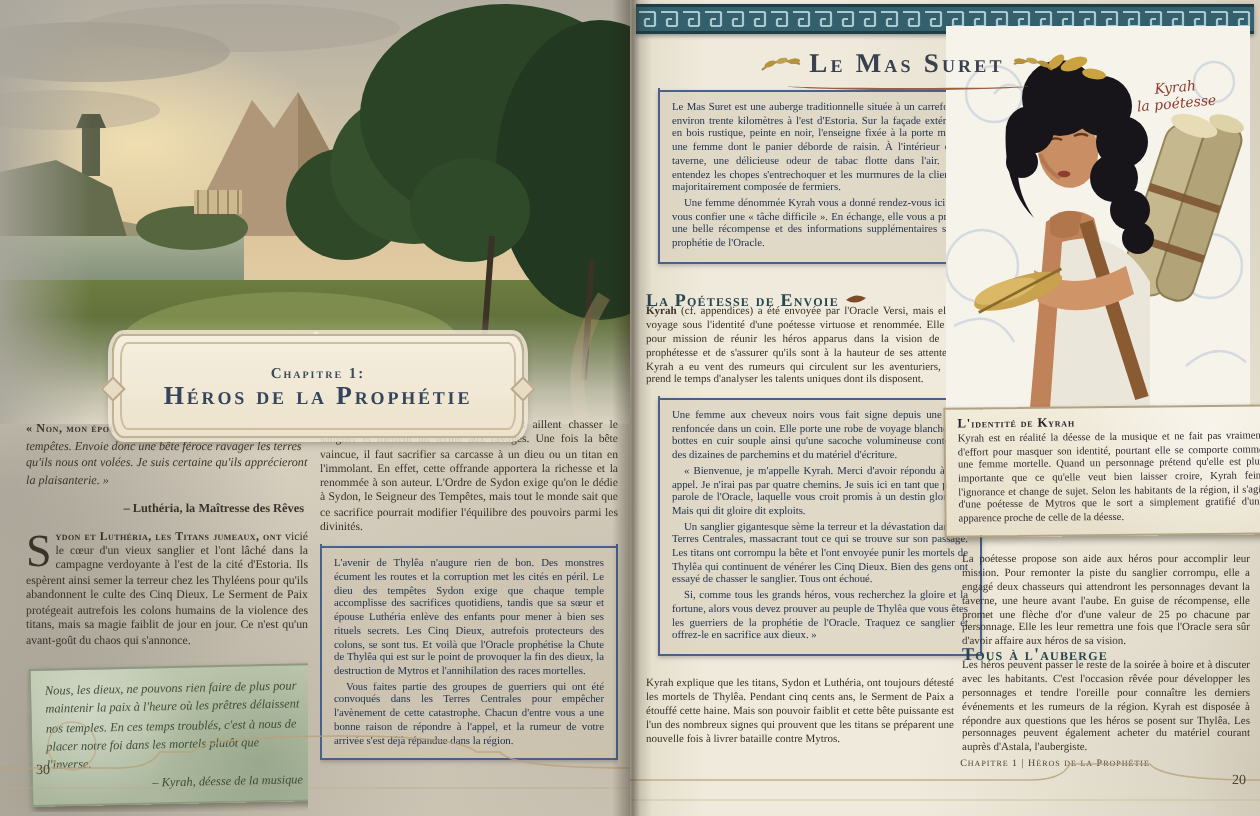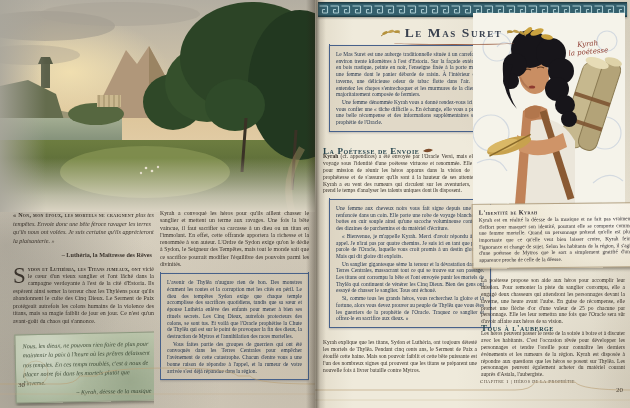--- a/index.html
+++ b/index.html
@@ -165,20 +165,28 @@
         <circle cx="146" cy="168" r="1.3" fill="#e8e2cc"></circle>
           <circle cx="152" cy="171" r="1.3" fill="#e8e2cc"></circle>
         <circle cx="158" cy="167" r="1.2" fill="#e2dcc6"></circle>
           <circle cx="141" cy="173" r="1.2" fill="#e2dcc6"></circle>
         <path d="M292 212 Q282 180 302 148" stroke="#8f7e55" stroke-width="7" fill="none" opacity=".55"></path>
         <rect y="158" width="315" height="54" fill="url(#fog)"></rect>
         <rect width="46" height="212" fill="url(#smokeL)"></rect>
       </svg>
     </div>
 
+    <div class="chapter-banner">
+      <span class="banner-diamond bd-l"></span>
+      <span class="banner-diamond bd-r"></span>
+      <div class="banner-inner">
+        <div class="kicker">Chapitre 1:</div>
+        <div class="chapter-title">Héros de la Prophétie</div>
+      </div>
+    </div>
 
     <div class="col col-a">
       <p class="quote">
         <span class="q-lead">« Non, mon époux, les mortels ne craignent</span>
         <span class="q-rest">plus tes tempêtes. Envoie donc une bête féroce ravager les terres qu'ils nous ont volées. Je suis certaine qu'ils apprécieront la plaisanterie. »</span>
       </p>
       <p class="quote-attr">– Luthéria, la Maîtresse des Rêves</p>
       <p class="intro">
         <span class="dropcap">S</span>
         <span class="sc-lead">ydon et Luthéria, les Titans jumeaux, ont</span>

